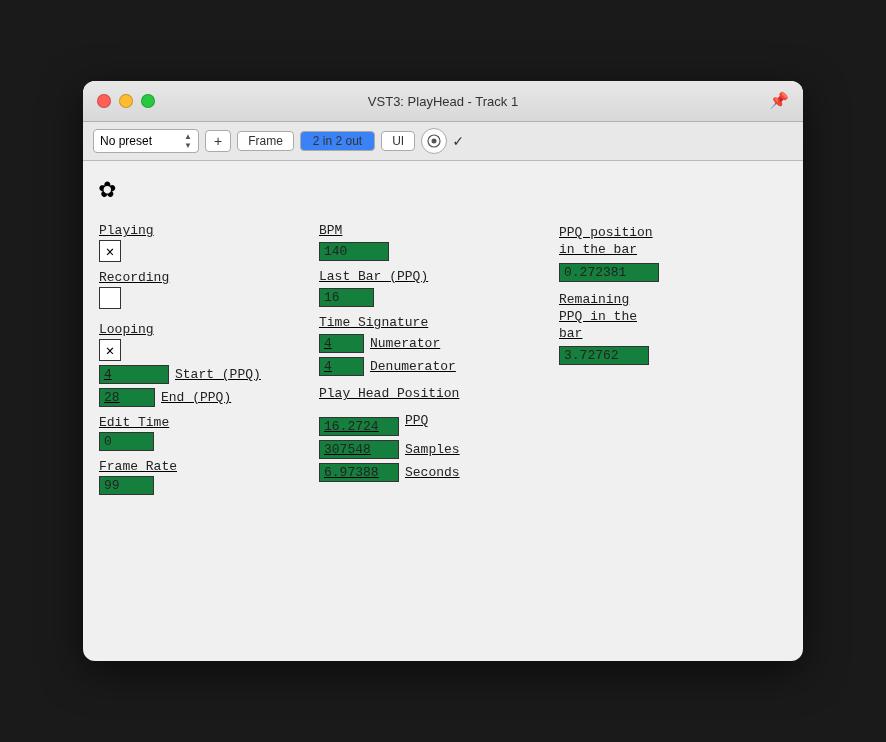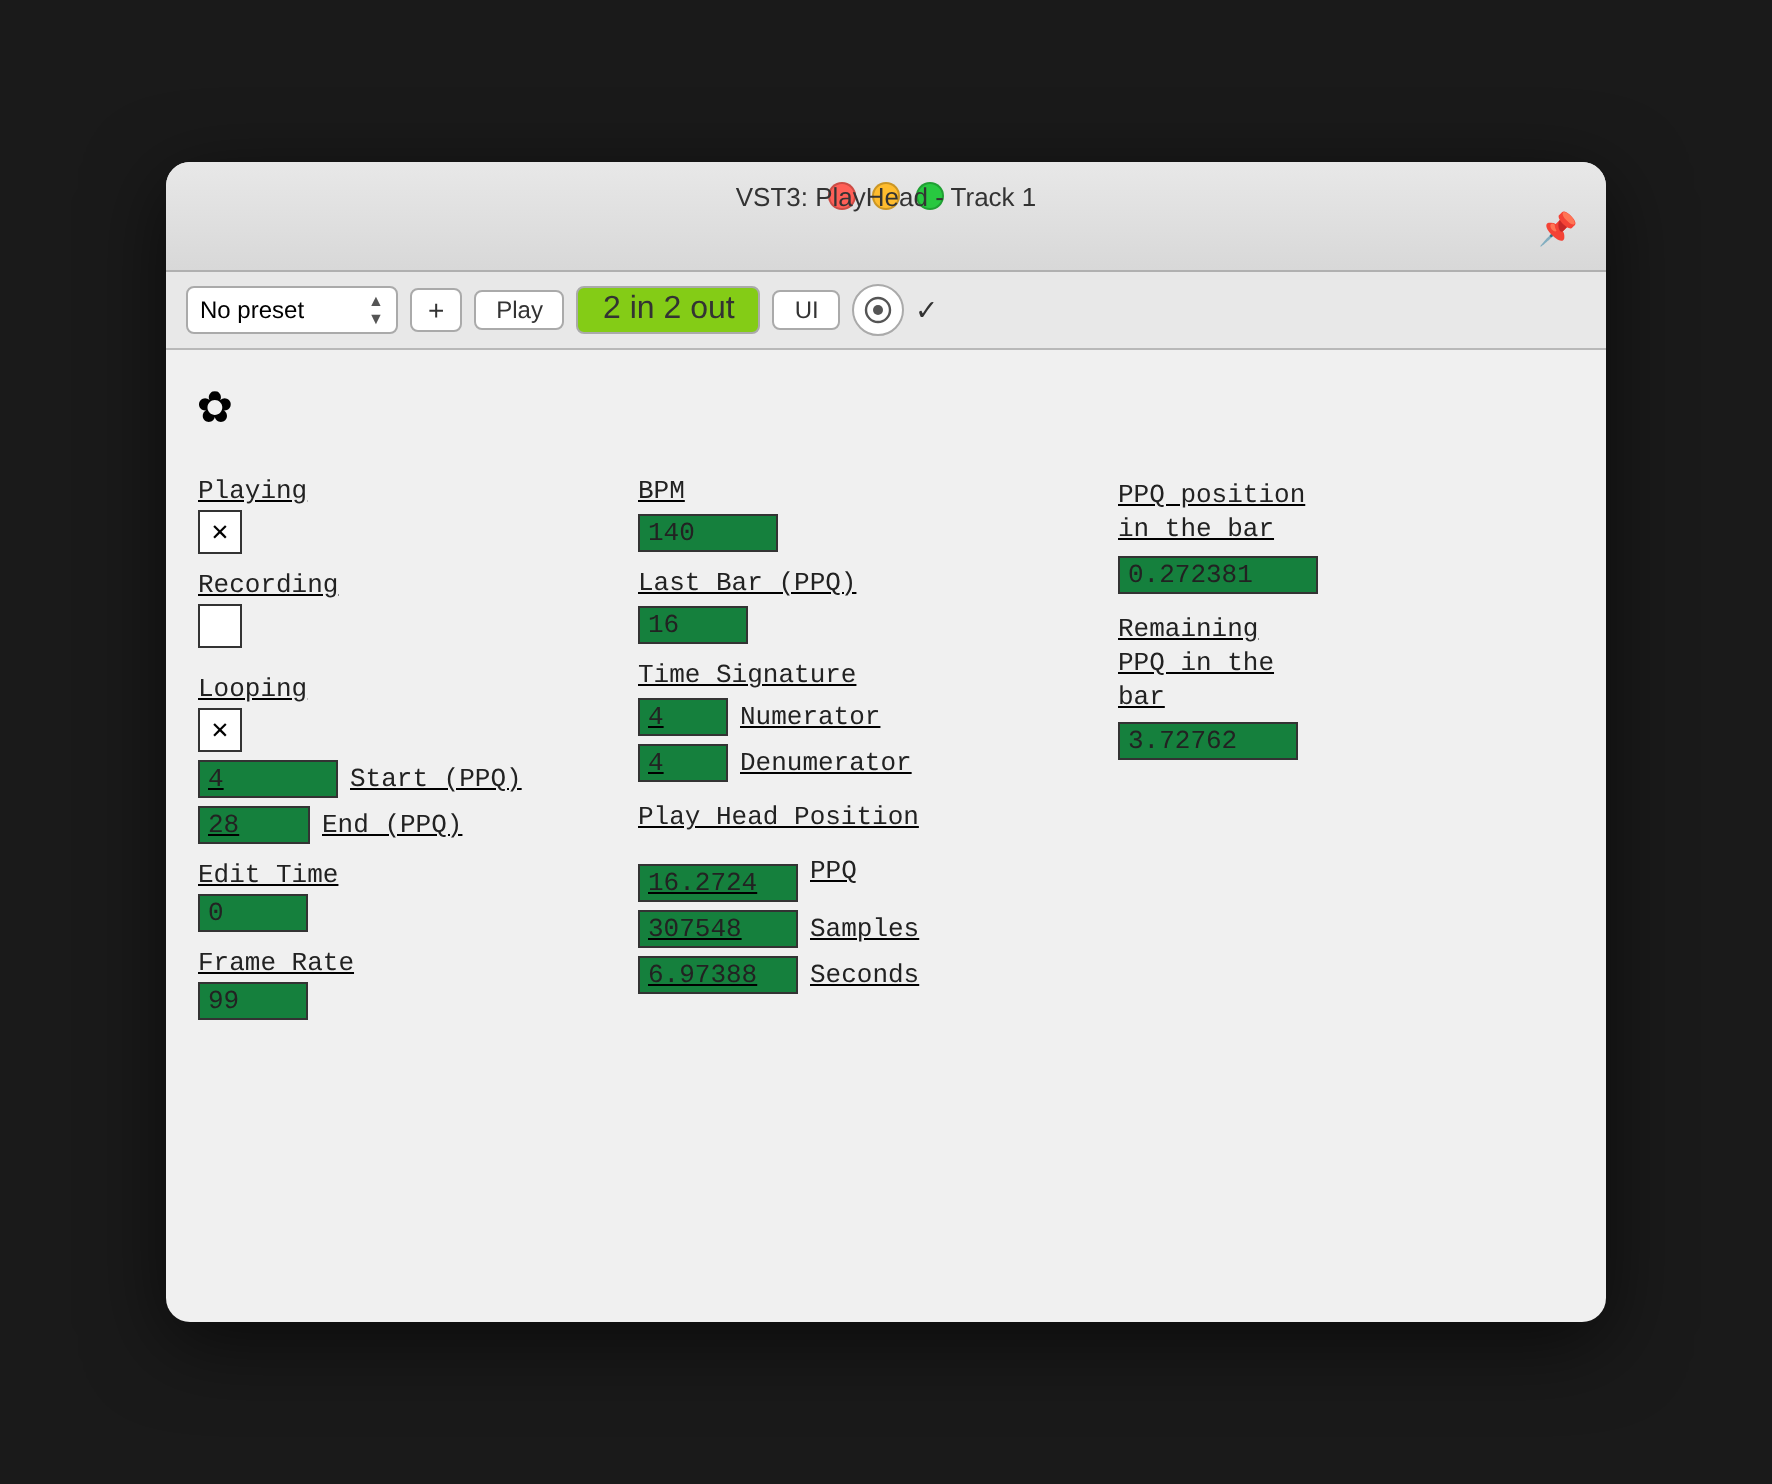--- a/index.html
+++ b/index.html
@@ -20,21 +20,20 @@
       box-shadow: 0 10px 40px rgba(0,0,0,0.6);
       overflow: hidden;
     }
     .title-bar {
       background: linear-gradient(180deg, #e8e8e8 0%, #d8d8d8 100%);
       padding: 10px 14px;
       display: flex;
       align-items: center;
       border-bottom: 1px solid #b0b0b0;
       position: relative;
-      flex-direction: column;
     }
     .traffic-lights {
       display: flex;
       gap: 8px;
     }
     .traffic-light {
       width: 14px;
       height: 14px;
       border-radius: 50%;
       border: 1px solid rgba(0,0,0,0.2);
@@ -92,26 +91,26 @@
       font-family: -apple-system, BlinkMacSystemFont, 'Helvetica Neue', sans-serif;
       font-size: 12px;
       cursor: pointer;
       color: #333;
     }
     .toolbar-btn-plus {
       padding: 2px 8px;
       font-size: 14px;
     }
     .toolbar-channel {
-      background: #84cc16;
+      background: #3b82f6;
       border: 1px solid #aaa;
       border-radius: 4px;
       padding: 2px 12px;
       font-family: -apple-system, BlinkMacSystemFont, 'Helvetica Neue', sans-serif;
-      font-size: 16px;
+      font-size: 12px;
       color: #333;
     }
     .toolbar-icon-btn {
       background: white;
       border: 1px solid #aaa;
       border-radius: 50%;
       width: 26px;
       height: 26px;
       display: flex;
       align-items: center;
@@ -226,21 +225,21 @@
 
   <div class="toolbar">
     <div class="preset-select">
       <span>No preset</span>
       <div class="preset-arrows">
         <span>▲</span>
         <span>▼</span>
       </div>
     </div>
     <button class="toolbar-btn toolbar-btn-plus">+</button>
-    <button class="toolbar-btn">Play</button>
+    <button class="toolbar-btn">Frame</button>
     <div class="toolbar-channel">2 in 2 out</div>
     <button class="toolbar-btn">UI</button>
     <div class="toolbar-icon-btn">
       <svg width="14" height="14" viewBox="0 0 14 14">
         <circle cx="7" cy="7" r="6" fill="none" stroke="#555" stroke-width="1.2"></circle>
         <circle cx="7" cy="7" r="2.5" fill="#555"></circle>
       </svg>
     </div>
     <span class="toolbar-check">✓</span>
   </div>

